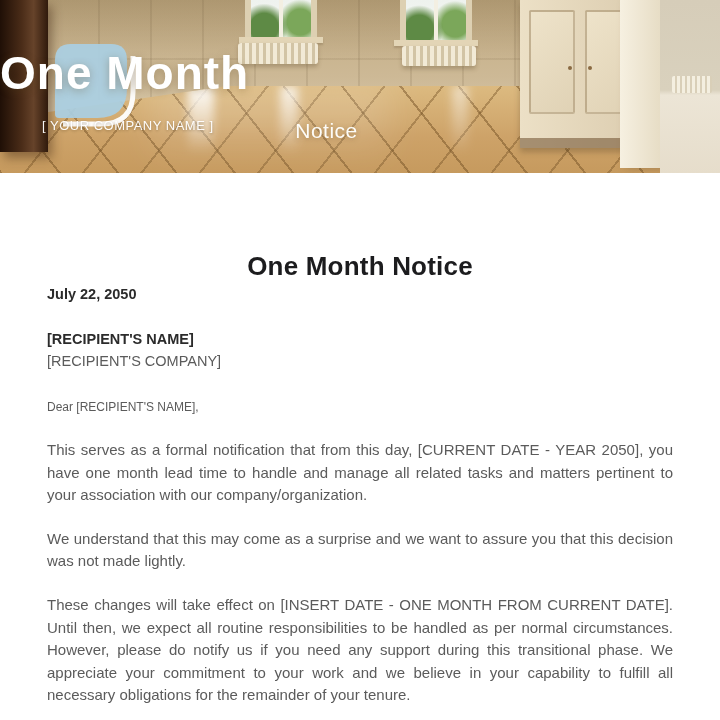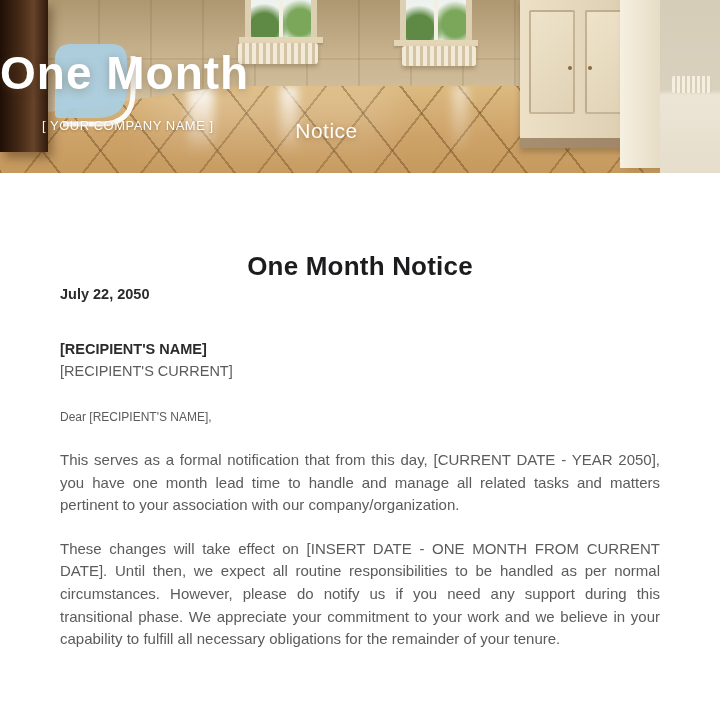--- a/index.html
+++ b/index.html
@@ -82,25 +82,25 @@
 
   
   .hero-title { left:0; width:720px; top:48px; color:#ffffff;
     font-size:46px; font-weight:800; letter-spacing:1px; line-height:50px;
     text-shadow:0 2px 8px rgba(90,65,30,.35); }
   .hero-subtitle { left:0; width:653px; top:102px; text-align:center; color:#fdfcf8;
     font-size:21px; font-weight:400; letter-spacing:.5px; line-height:24px;
     text-shadow:0 1px 5px rgba(90,65,30,.35);margin-top:17px; }
 
   
-  .doc { width:720px; padding:0 60px; background:#fff; }
+  .doc { width:720px; padding:0 47px; background:#fff; }
   .doc-title { text-align:center; font-size:26px; line-height:28px; font-weight:700;
     color:#1c1c1e; margin-top:79px; letter-spacing:.2px; }
   .date { margin-top:3px; font-size:14.5px; line-height:22px; font-weight:700; color:#2b2b2b; }
-  .recipient-name { margin-top:33px; font-size:14.5px; line-height:22px; font-weight:700; color:#2b2b2b; }
+  .recipient-name { margin-top:23px; font-size:14.5px; line-height:22px; font-weight:700; color:#2b2b2b; }
   .recipient-address { font-size:14.5px; line-height:22px; color:#5b5b5b; }
   .salutation { margin-top:24px; font-size:12px; line-height:22px; color:#5b5b5b; }
   .par { margin-top:21px; font-size:15px; line-height:22.6px; color:#5b5b5b;
     text-align:justify; text-justify:inter-word; }
 </style>
 </head>
 <body>
 
 <div class="canvas">
 
@@ -146,19 +146,20 @@
     </div>
 
     <div class="hero-title">One Month</div>
     <div class="hero-subtitle">Notice</div>
   </header>
 
   <main class="doc">
     <h1 class="doc-title">One Month Notice</h1>
     <div class="date">July 22, 2050</div>
     <div class="recipient-name">[RECIPIENT'S NAME]</div>
-    <div class="recipient-address">[RECIPIENT'S CURRENT]</div>
+    <div class="recipient-address">[RECIPIENT'S COMPANY]</div>
     <div class="salutation">Dear [RECIPIENT'S NAME],</div>
     <p class="par">This serves as a formal notification that from this day, [CURRENT DATE - YEAR 2050], you have one month lead time to handle and manage all related tasks and matters pertinent to your association with our company/organization.</p>
+    <p class="par">We understand that this may come as a surprise and we want to assure you that this decision was not made lightly.</p>
     <p class="par">These changes will take effect on [INSERT DATE - ONE MONTH FROM CURRENT DATE]. Until then, we expect all routine responsibilities to be handled as per normal circumstances. However, please do notify us if you need any support during this transitional phase. We appreciate your commitment to your work and we believe in your capability to fulfill all necessary obligations for the remainder of your tenure.</p>
   </main>
 
 </div>
 
 </body></html>

